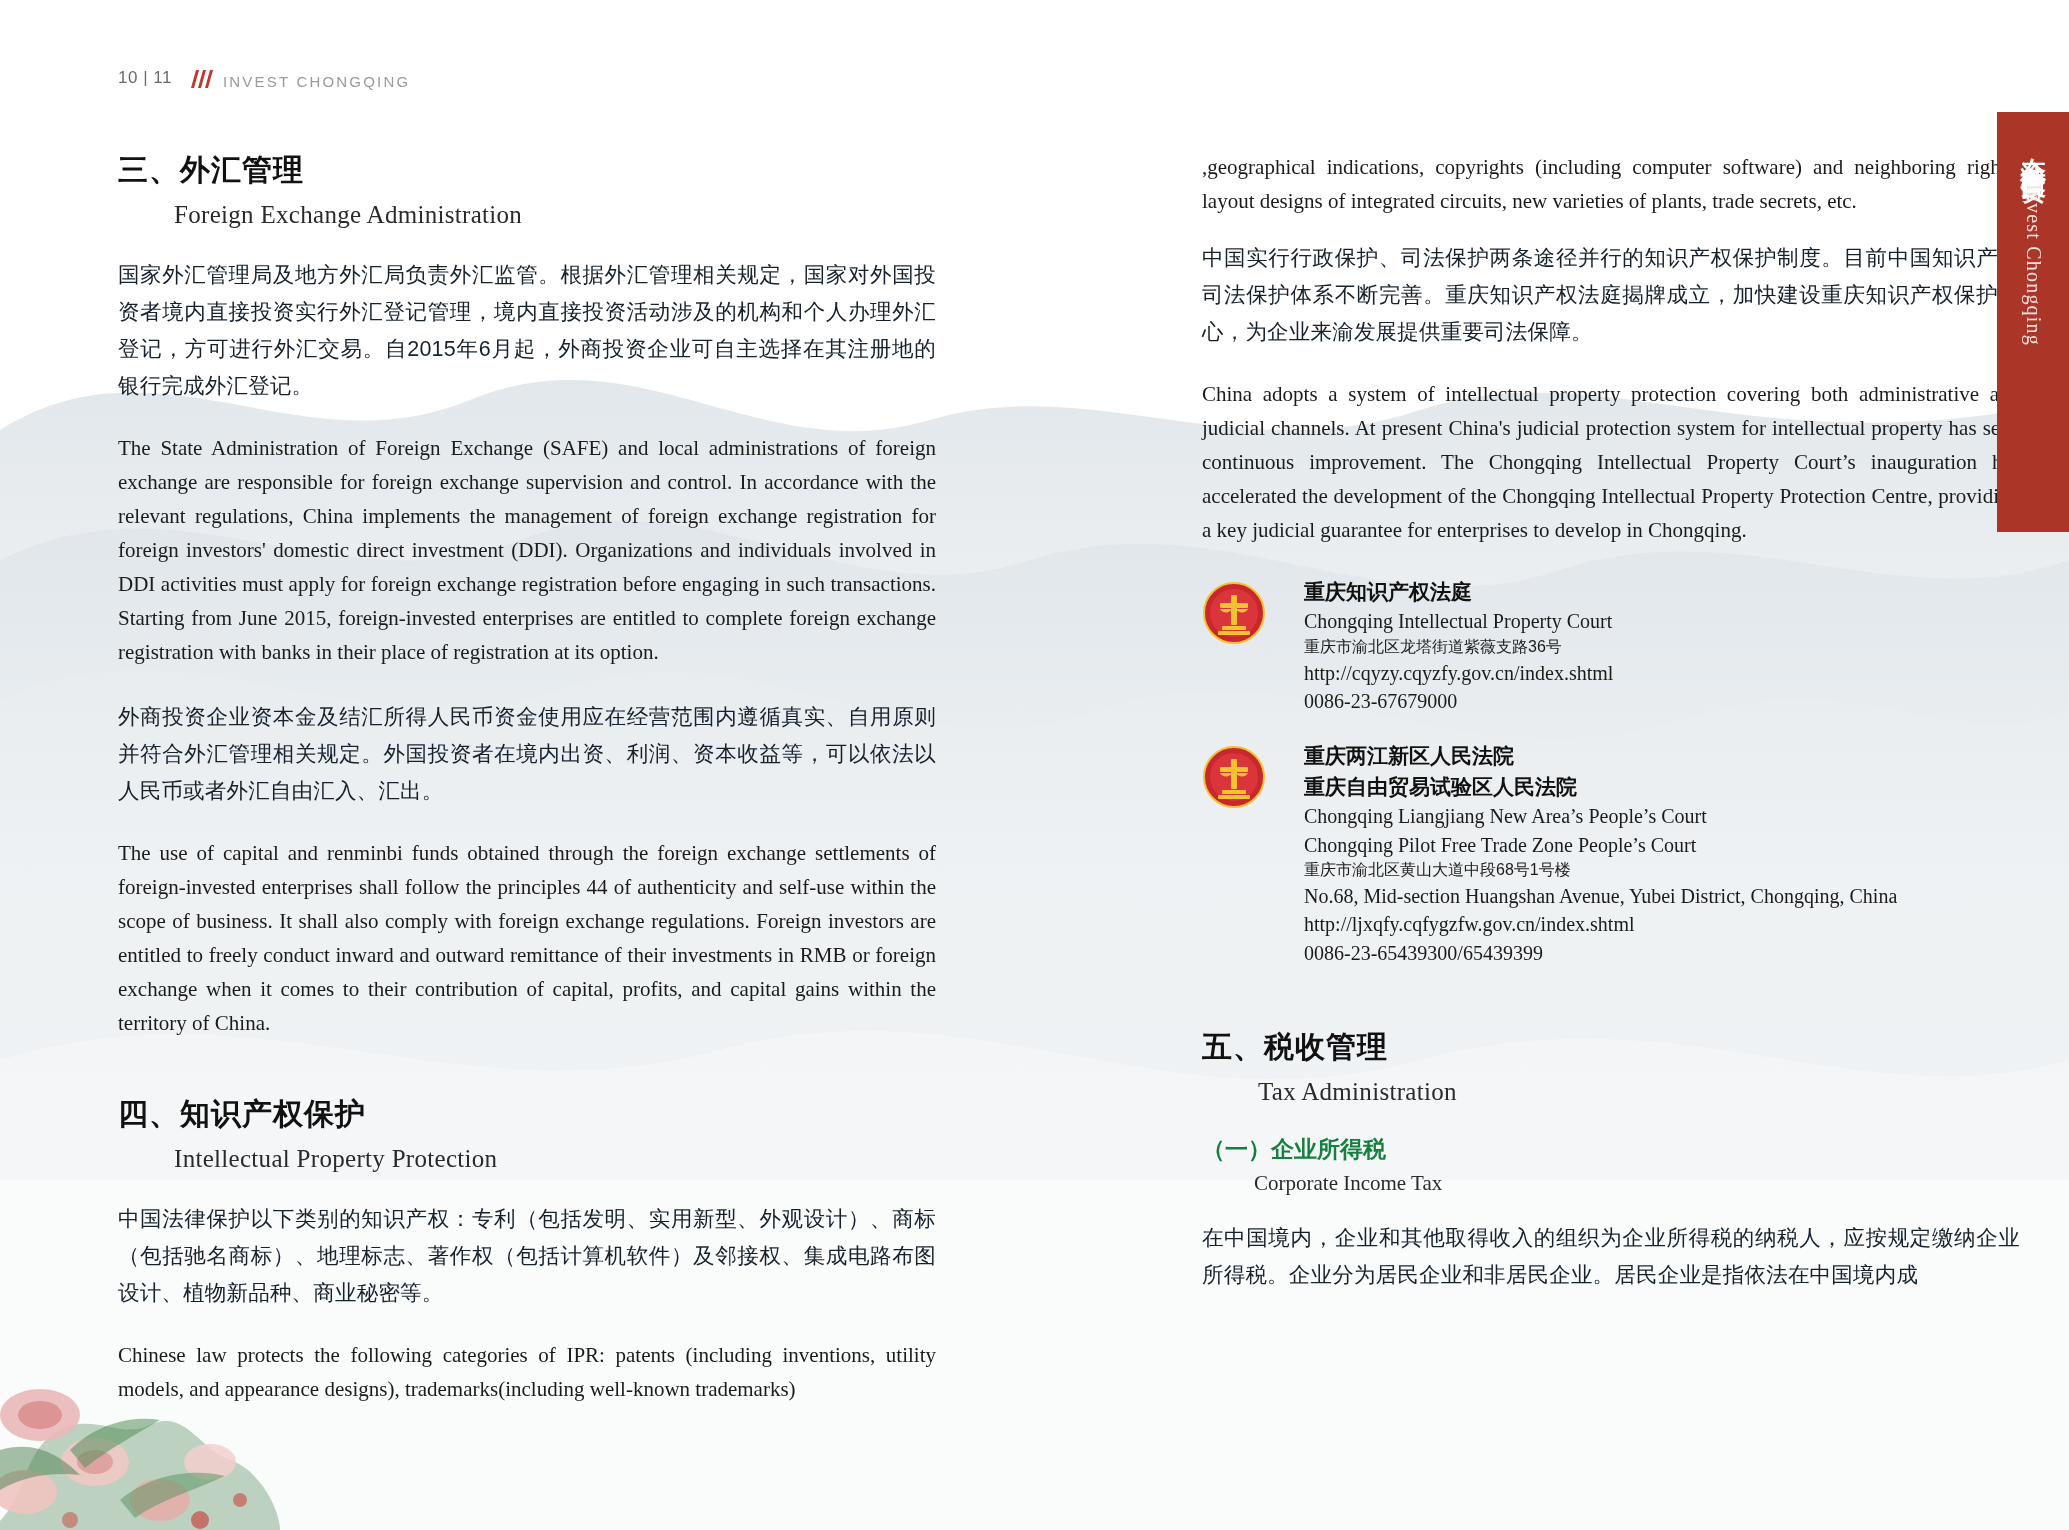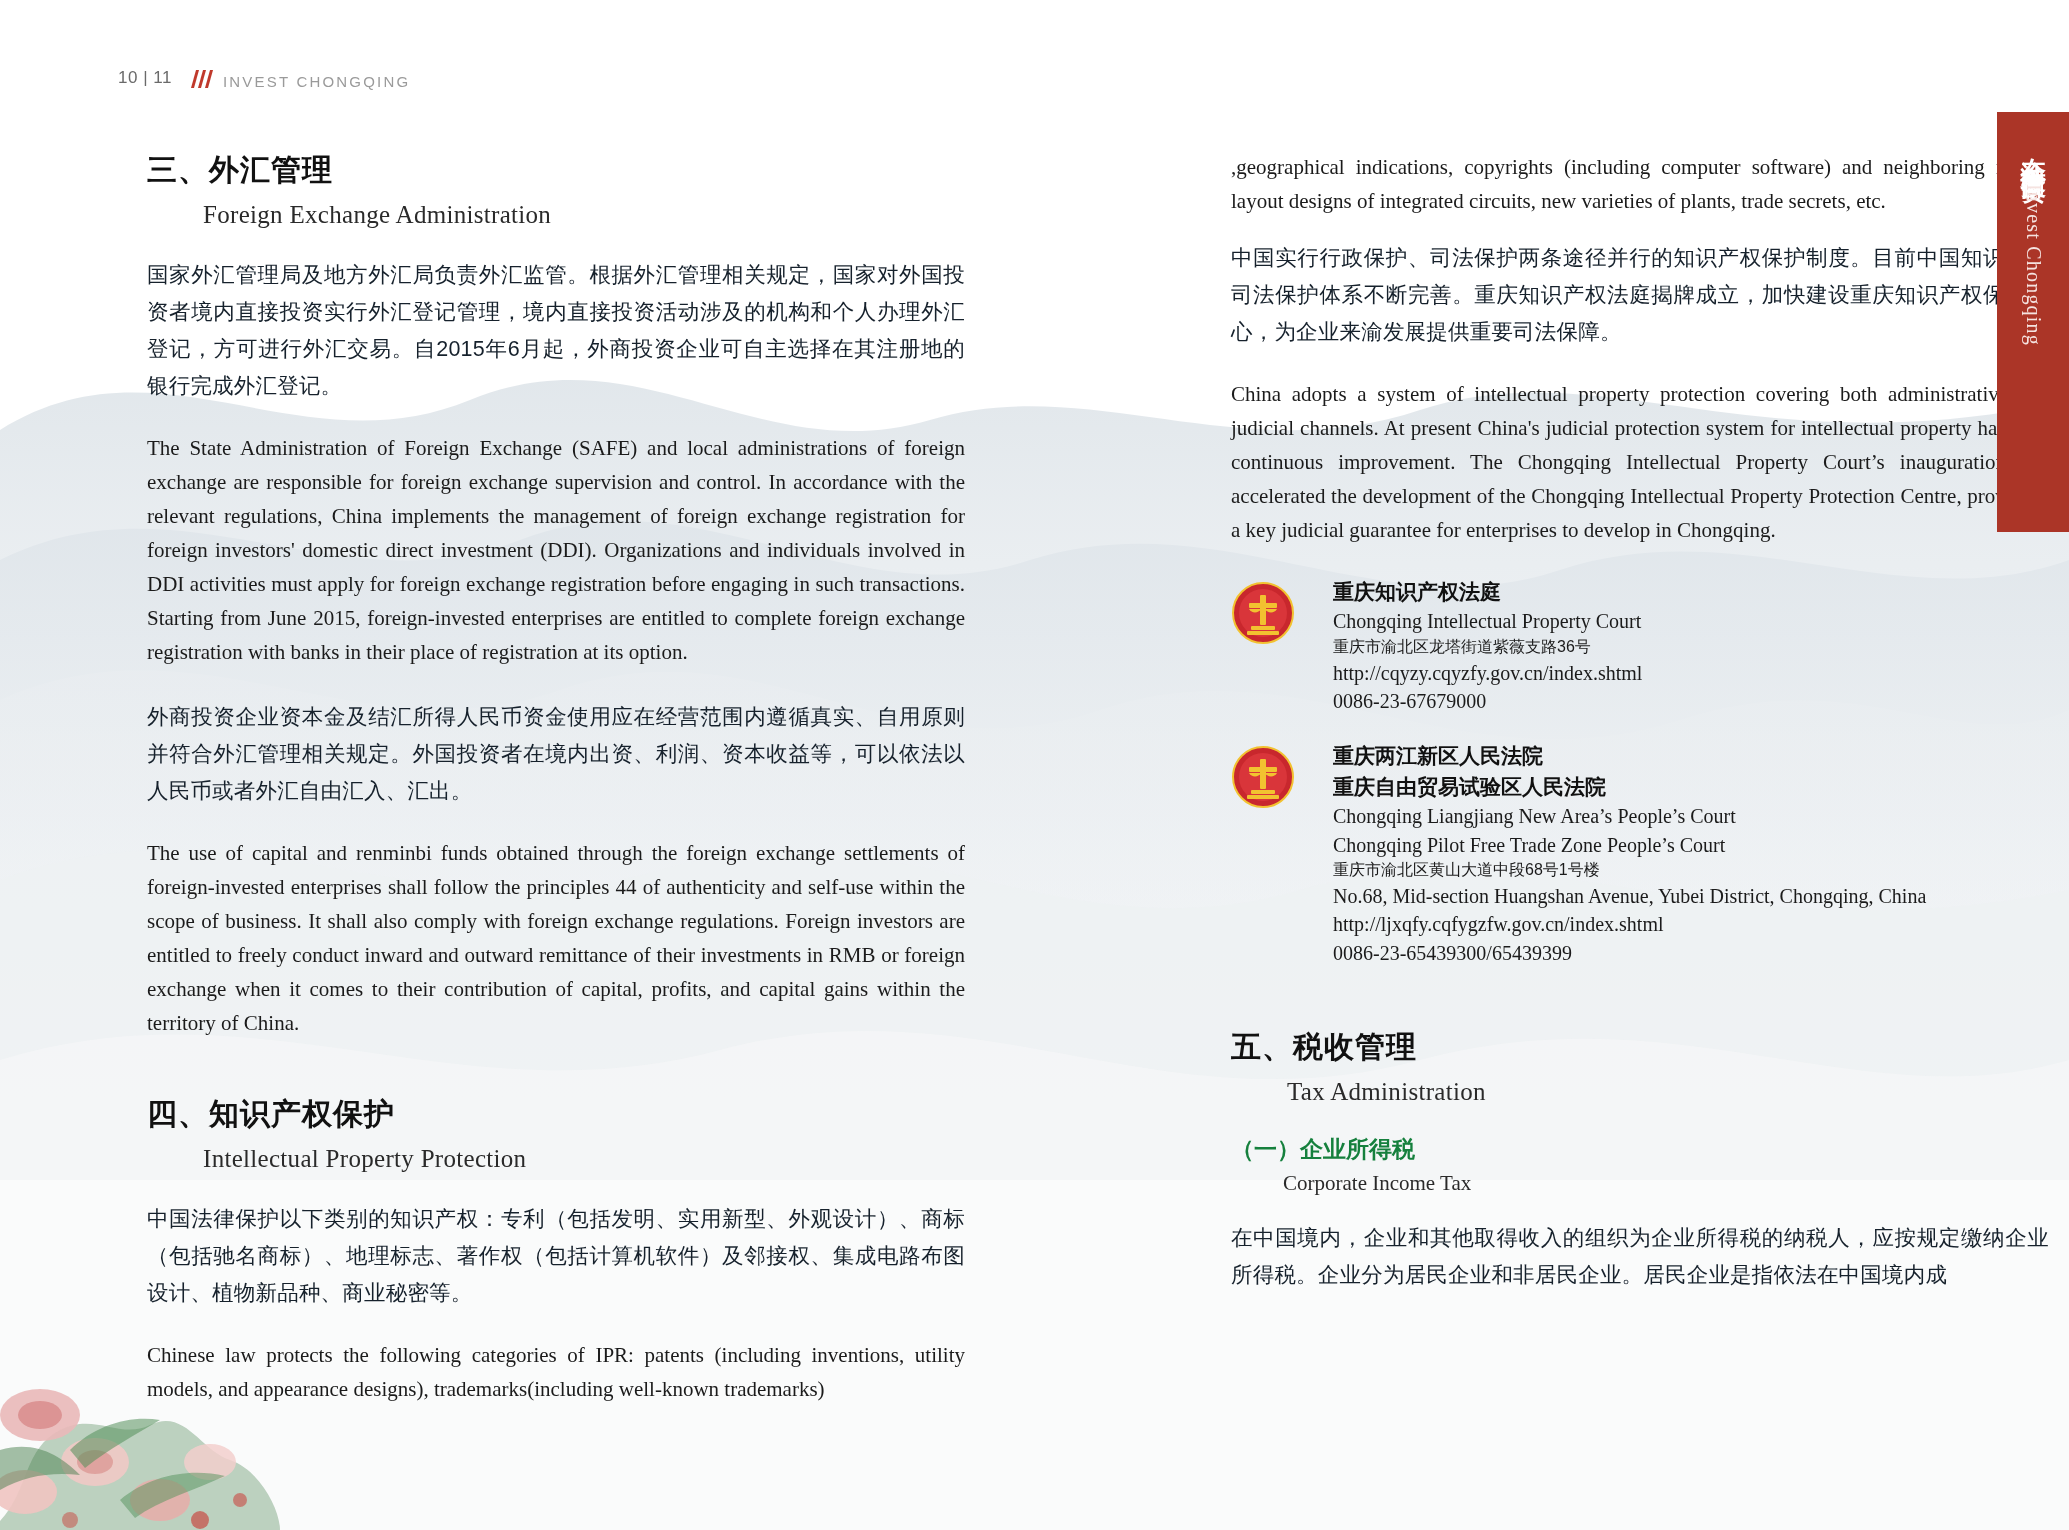--- a/index.html
+++ b/index.html
@@ -56,21 +56,20 @@
     font-size: 15px;
     letter-spacing: 2.2px;
     color: #9a9a9a;
   }
 
   
   .col {
     position: absolute;
     top: 150px;
     width: 818px;
-    margin-left: 29px;
   }
   .col-left  { left: 118px; }
   .col-right { left: 1202px; }
 
   
   .sec-title-cn {
     font-family: "Liberation Sans", sans-serif;
     font-weight: bold;
     font-size: 30px;
     color: #111;

